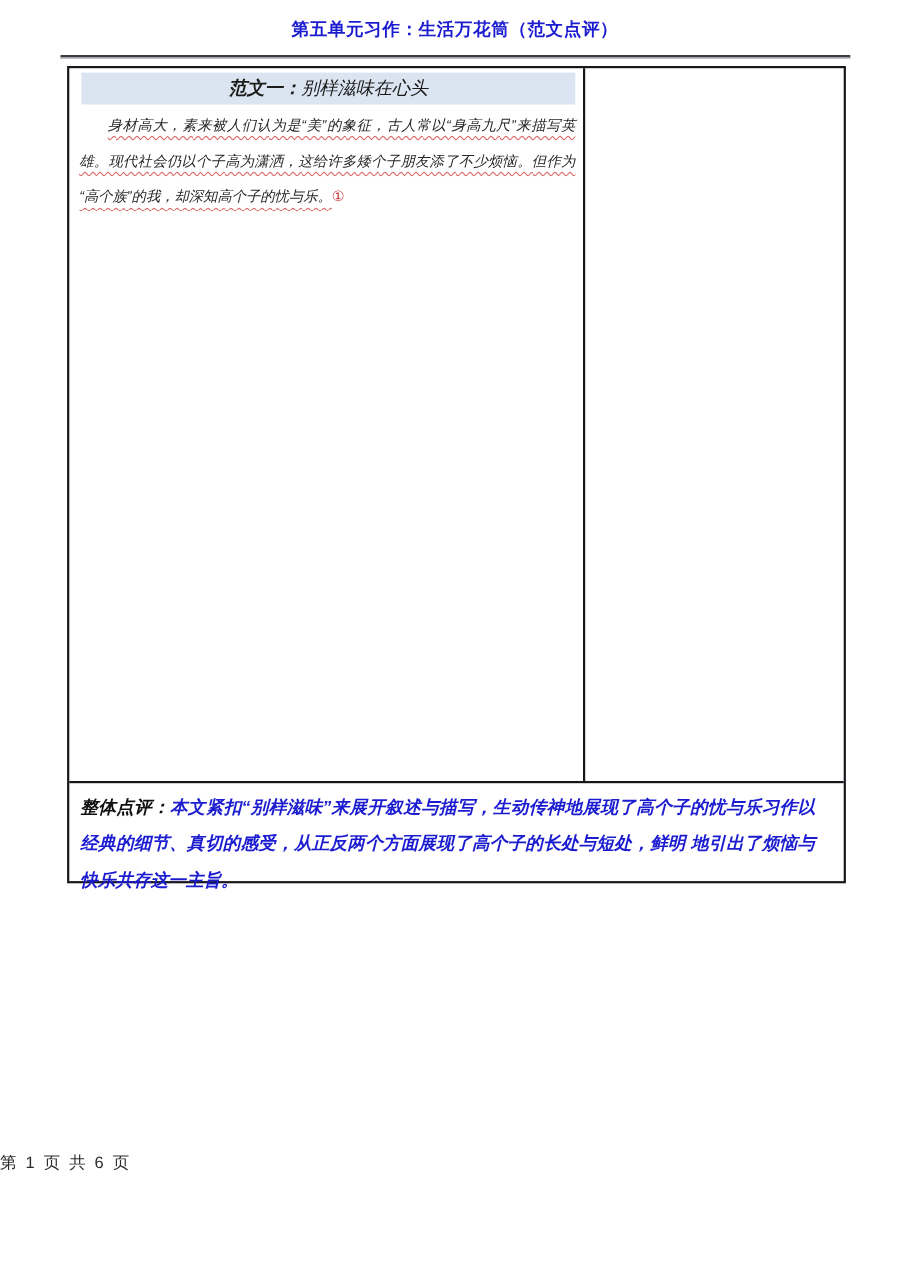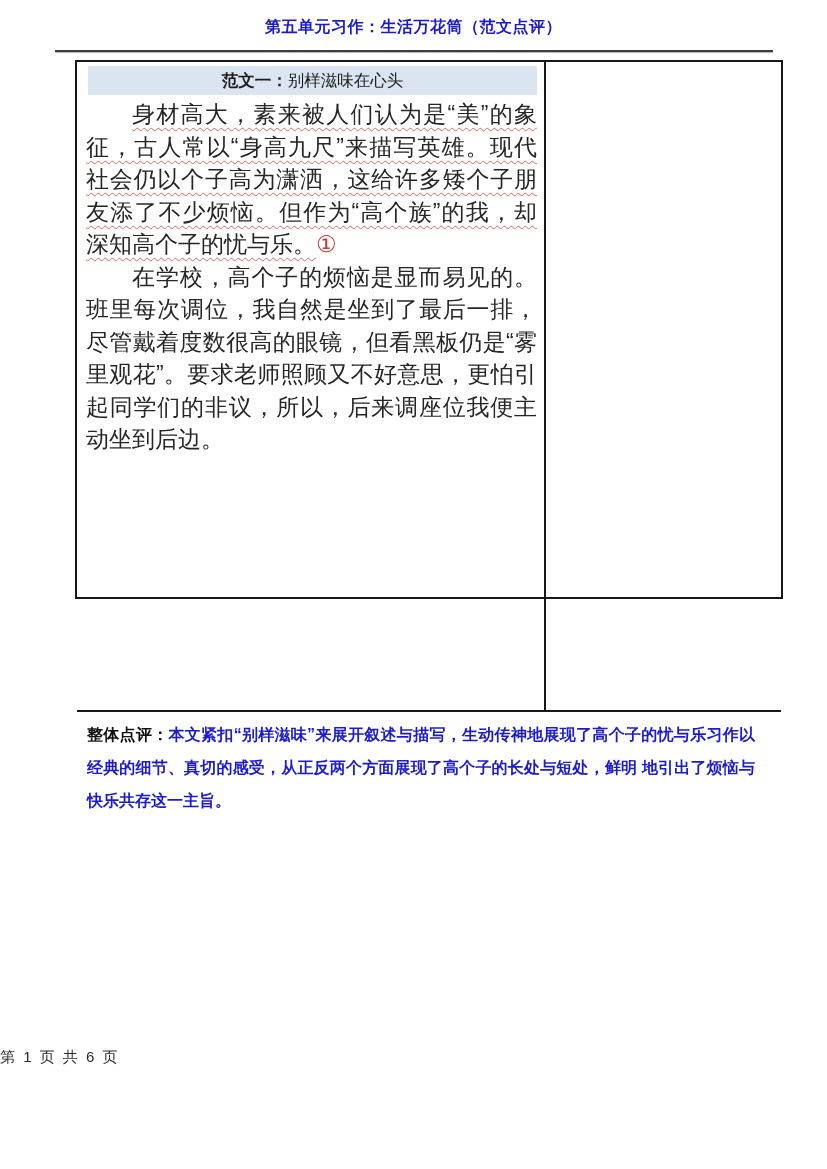--- a/index.html
+++ b/index.html
@@ -16,35 +16,35 @@
     text-align:center;font-size:16px;font-weight:bold;
     color:var(--title-blue,#1b1bd0);letter-spacing:.5px;
   }
   .header-rule{
     position:absolute;top:50px;left:55px;width:718px;height:2px;
     background:#3d3d47;border-bottom:1px solid #b8b8c2;
   }
 
   
   .doc-table{
-    position:absolute;left:75px;top:60px;width:708px;height:539px;
-    border:2px solid #17171c;box-sizing:border-box;background:#fff;
+    position:absolute;left:61px;top:60px;width:708px;height:743px;
+    border:2px solid #17171c;box-sizing:border-box;background:#fff;font-style:italic;
   }
   .col-left{
     position:absolute;left:0;top:0;width:469px;height:648px;
     border-right:2px solid #17171c;box-sizing:border-box;
     padding:2px 7px 0 9px;
   }
   .essay-header{
     background:var(--shade-blue,#dbe5f1);
     height:29px;line-height:29px;margin:2px 0 3px 2px;
     text-align:center;font-size:16.5px;color:#1b1b1b;
   }
   .essay-header .hdr-label{font-weight:bold;}
-  .essay-body{color:#262626;font-size:23px;line-height:32.5px;}
+  .essay-body{color:#262626;font-size:13px;line-height:32.5px;}
   .para{text-indent:2em;margin:0;text-align:justify;}
   .u{
     text-decoration:underline;
     text-decoration-style:wavy;
     text-decoration-color:var(--underline-red,#d96a6a);
     text-decoration-thickness:1px;
     text-underline-offset:5px;
   }
   .mark{color:var(--comment-red,#c63a3a);text-decoration:none;}
 
@@ -89,21 +89,20 @@
 
     <div class="col-left">
       <div class="essay-header">
         <span class="hdr-label">范文一：</span><span>别样滋味在心头</span>
       </div>
 
       <div class="essay-body">
         <p class="para"><span class="u">身材高大，素来被人们认为是“美”的象征，古人常以“身高九尺”来描写英雄。现代社会仍以个子高为潇洒，这给许多矮个子朋友添了不少烦恼。但作为“高个族”的我，却深知高个子的忧与乐。</span><span class="mark">①</span></p>
 
 
-        <p class="para"><span>在学校，高个子的烦恼是显而易见的。班里每次调位，我自然是坐到了最后一排，尽管戴着度数很高的眼镜，但看黑板仍是“雾里观花”。要求老师照顾又不好意思，更怕引起同学们的非议，所以，后来调座位我便主动坐到后边。</span></p>
 
 
       </div>
     </div>
 
 
     <div class="overall-row">
       <span class="overall-label">整体点评：</span><span class="overall-text">本文紧扣“别样滋味”来展开叙述与描写，生动传神地展现了高个子的忧与乐习作以经典的细节、真切的感受，从正反两个方面展现了高个子的长处与短处，鲜明 地引出了烦恼与快乐共存这一主旨。</span>
     </div>
 

